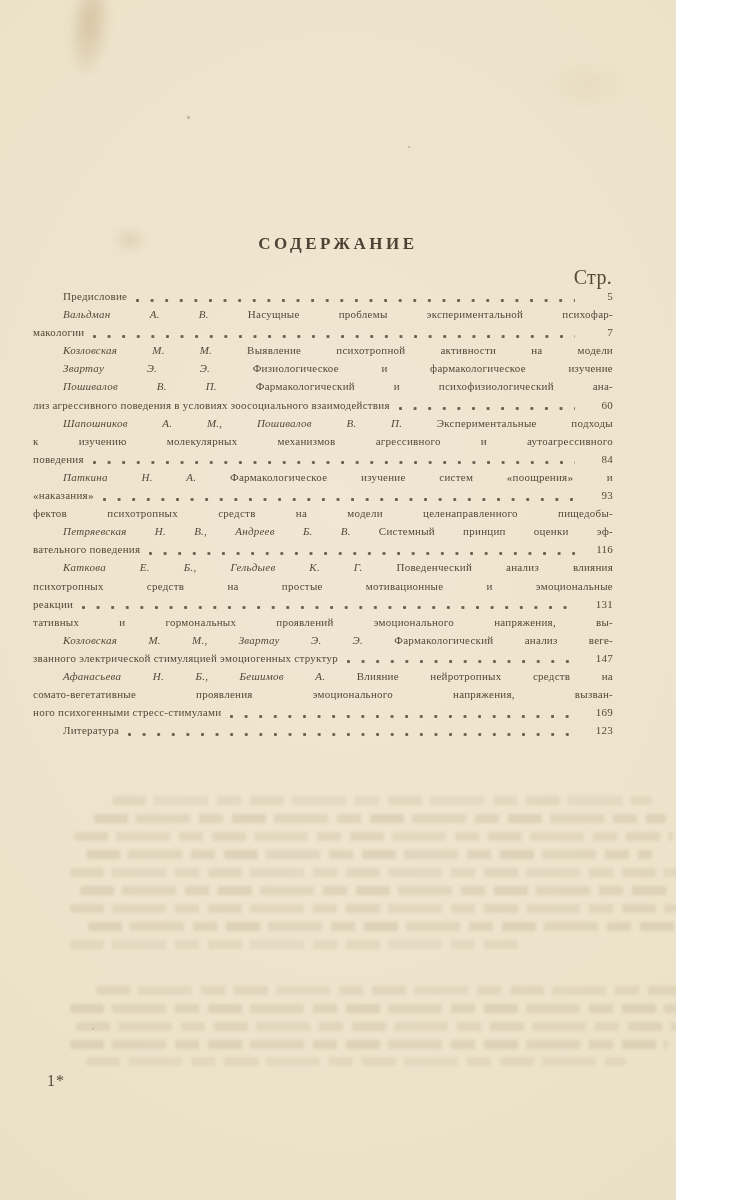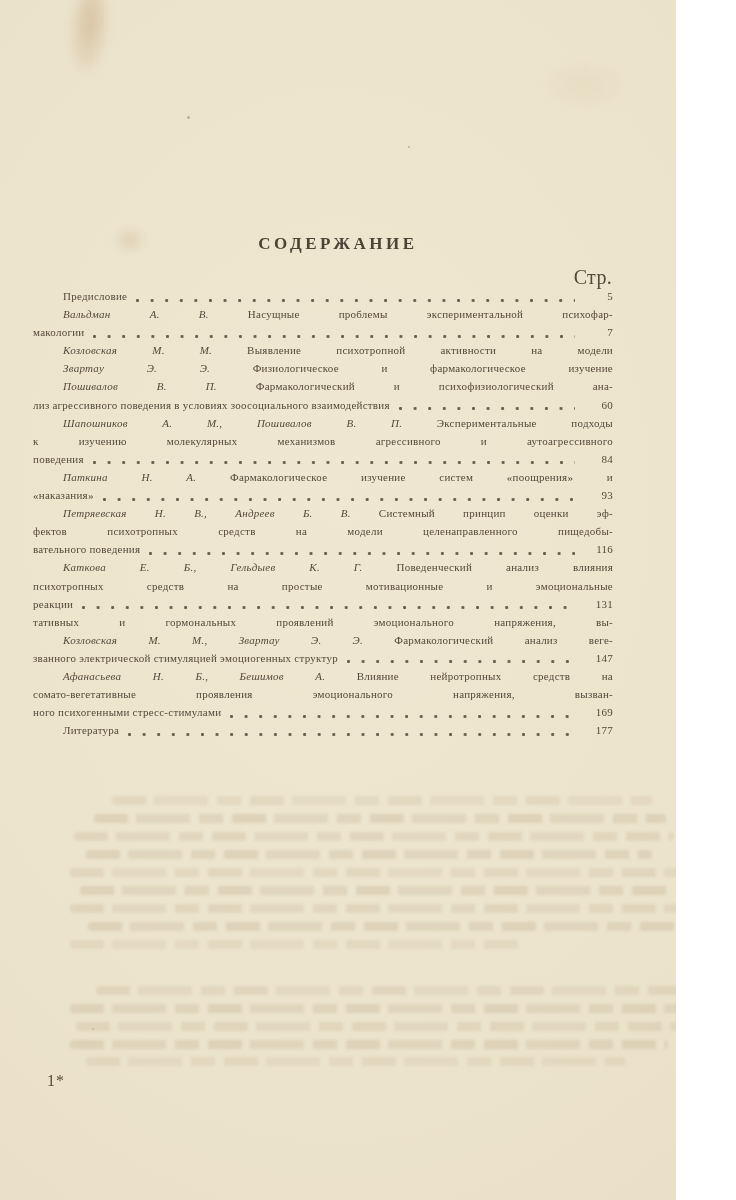--- a/index.html
+++ b/index.html
@@ -107,22 +107,22 @@
         <span>поведения</span>
         <span class="leader"></span>
         <span class="pnum">84</span>
       </div>
       <div class="line indent fill"><i>Паткина Н. А.</i><span> Фармакологическое изучение систем «поощрения» и</span></div>
       <div class="line flex">
         <span>«наказания»</span>
         <span class="leader"></span>
         <span class="pnum">93</span>
       </div>
+      <div class="line fill"><span>фектов психотропных средств на модели целенаправленного пищедобы-</span></div>
       <div class="line indent fill"><i>Петряевская Н. В., Андреев Б. В.</i><span> Системный принцип оценки эф-</span></div>
-      <div class="line fill"><span>фектов психотропных средств на модели целенаправленного пищедобы-</span></div>
       <div class="line flex">
         <span>вательного поведения</span>
         <span class="leader"></span>
         <span class="pnum">116</span>
       </div>
       <div class="line indent fill"><i>Каткова Е. Б., Гельдыев К. Г.</i><span> Поведенческий анализ влияния</span></div>
       <div class="line fill"><span>психотропных средств на простые мотивационные и эмоциональные</span></div>
       <div class="line flex">
         <span>реакции</span>
         <span class="leader"></span>
@@ -138,21 +138,21 @@
       <div class="line indent fill"><i>Афанасьева Н. Б., Бешимов А.</i><span> Влияние нейротропных средств на</span></div>
       <div class="line fill"><span>сомато-вегетативные проявления эмоционального напряжения, вызван-</span></div>
       <div class="line flex">
         <span>ного психогенными стресс-стимулами</span>
         <span class="leader"></span>
         <span class="pnum">169</span>
       </div>
       <div class="line indent flex">
         <span>Литература</span>
         <span class="leader"></span>
-        <span class="pnum">177</span>
+        <span class="pnum">123</span>
       </div>
     </div>
 
   <div>
     <div class="ghost" style="left:112px;top:796px;width:540px;opacity:.75;"></div>
     <div class="ghost" style="left:94px;top:814px;width:572px;"></div>
     <div class="ghost" style="left:74px;top:832px;width:600px;opacity:.85;"></div>
     <div class="ghost" style="left:86px;top:850px;width:566px;"></div>
     <div class="ghost" style="left:70px;top:868px;width:612px;opacity:.8;"></div>
     <div class="ghost" style="left:80px;top:886px;width:588px;"></div>

